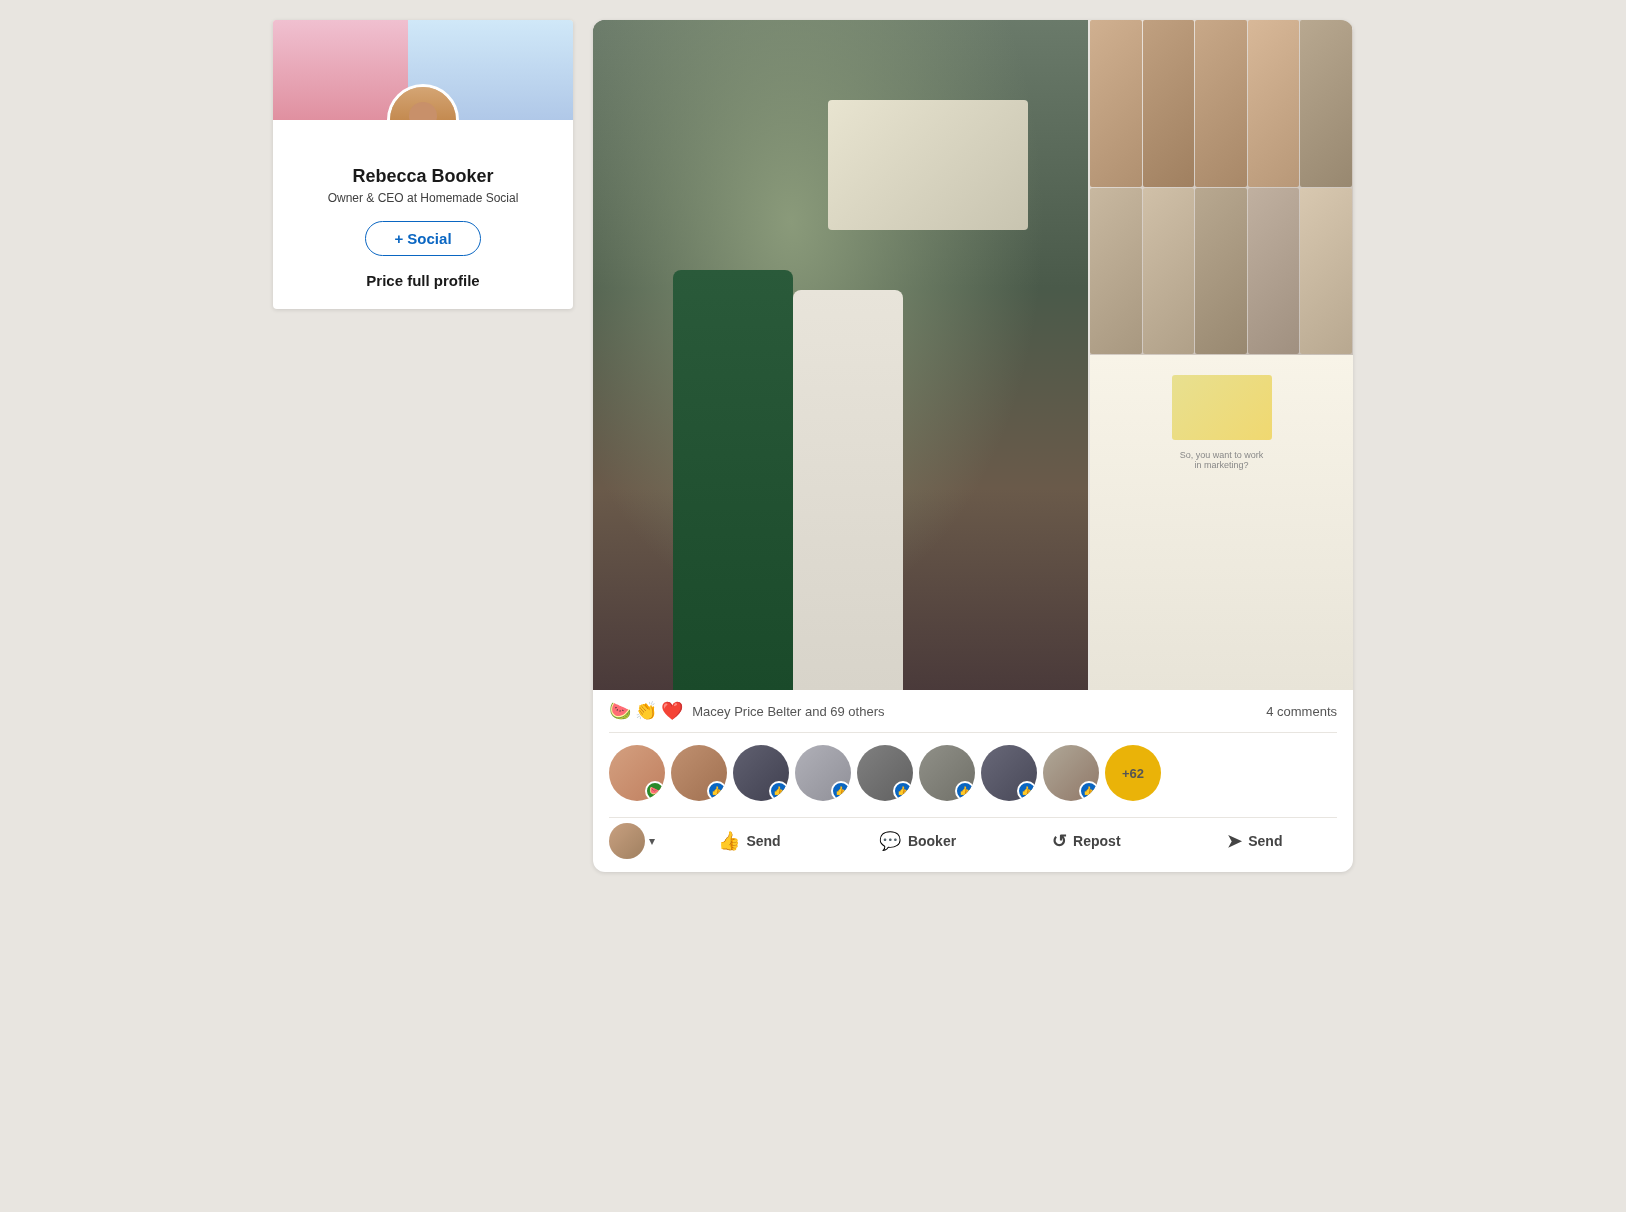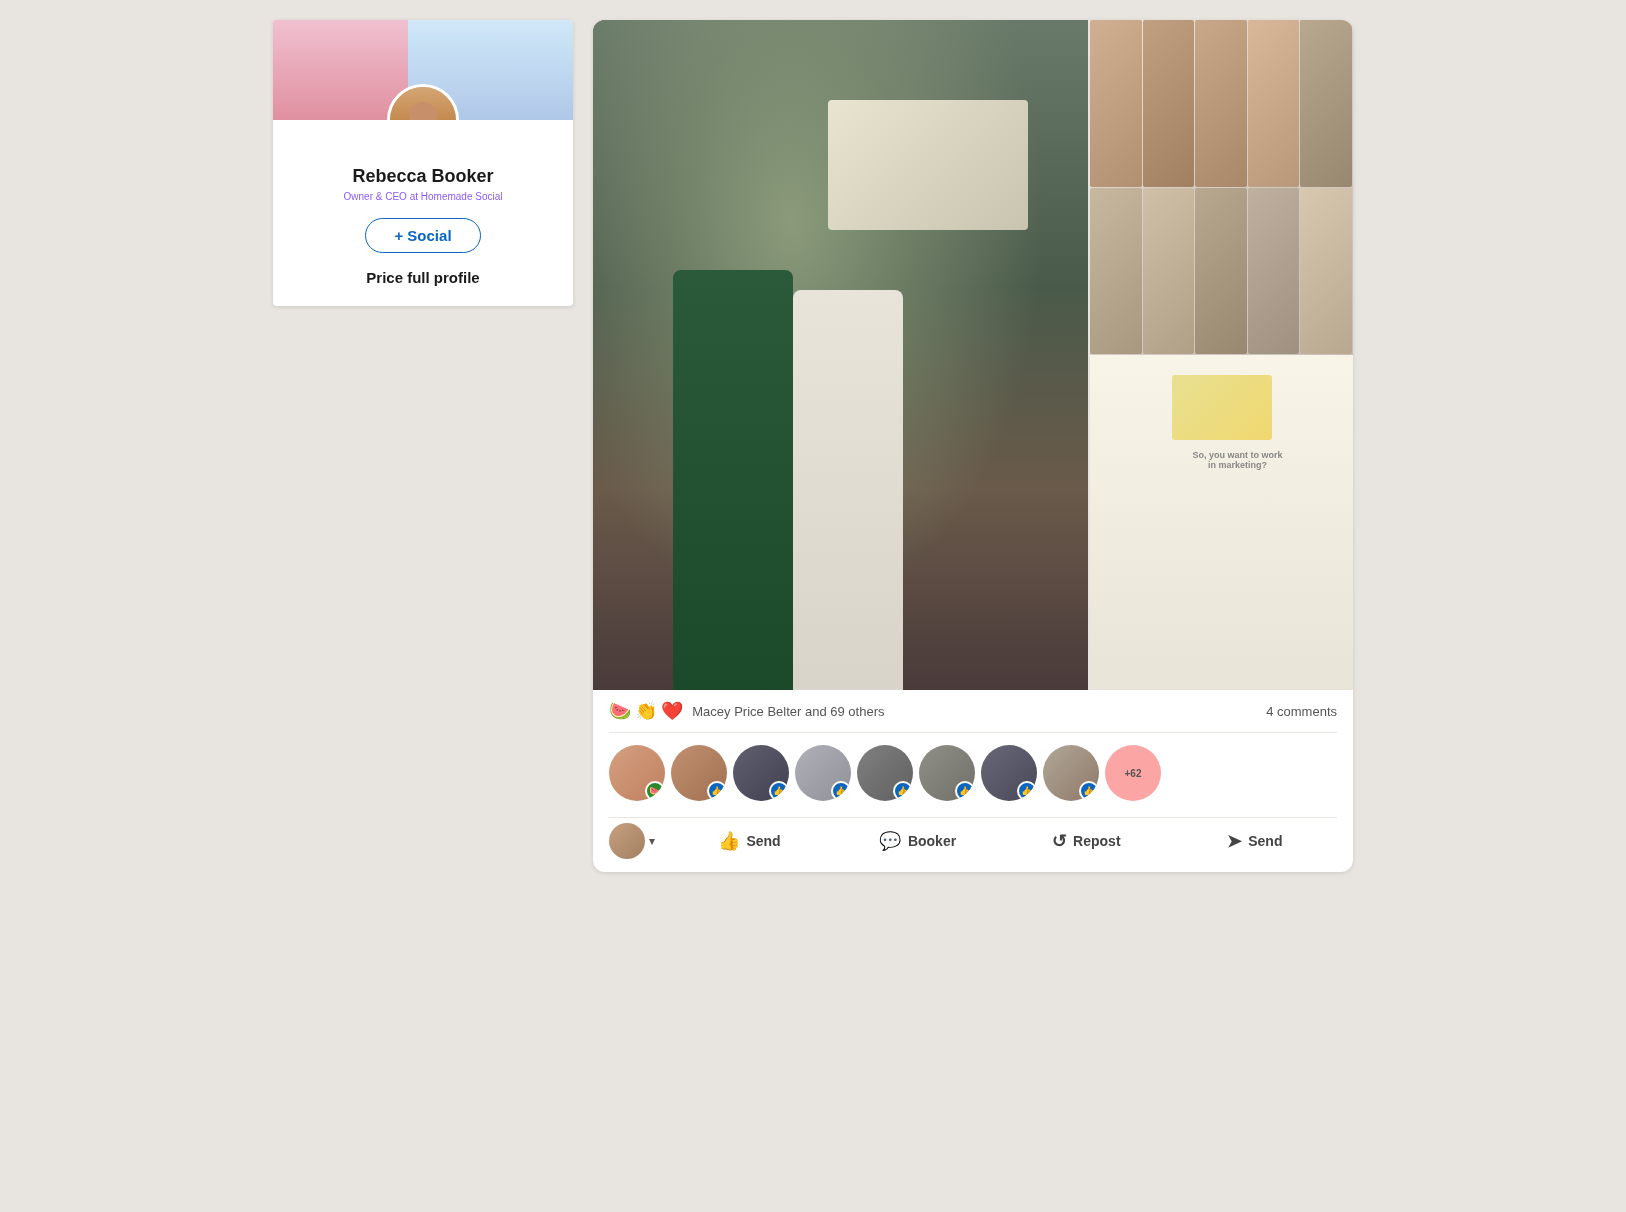--- a/index.html
+++ b/index.html
@@ -105,22 +105,22 @@
       padding: 46px 20px 20px;
       text-align: center;
     }
     .profile-name {
       font-size: 18px;
       font-weight: 700;
       color: #1a1a1a;
       margin-bottom: 4px;
     }
     .profile-title {
-      font-size: 10px;
-      color: #8b5cf6;
+      font-size: 12px;
+      color: #404040;
       margin-bottom: 16px;
     }
     .follow-btn {
       display: inline-flex;
       align-items: center;
       gap: 6px;
       border: 1.5px solid #0a66c2;
       border-radius: 20px;
       padding: 8px 28px;
       color: #0a66c2;
@@ -328,25 +328,25 @@
       font-size: 9px;
       color: #fff;
     }
     .reactor-avatar .badge-green {
       background: #2a8a2a;
     }
     .more-badge {
       width: 56px;
       height: 56px;
       border-radius: 50%;
-      background: #fca5a5;
+      background: #eab308;
       display: flex;
       align-items: center;
       justify-content: center;
-      font-size: 10px;
+      font-size: 13px;
       font-weight: 600;
       color: #555;
       flex-shrink: 0;
     }
 
     
     .action-bar {
       display: flex;
       align-items: center;
       padding: 4px 0 12px;
@@ -467,21 +467,21 @@
           <div class="people-face" style="background:linear-gradient(135deg,#c8b8a0,#a89880);"></div>
           <div class="people-face" style="background:linear-gradient(135deg,#d0c0a8,#b0a088);"></div>
           <div class="people-face" style="background:linear-gradient(135deg,#b8b0a8,#989090);"></div>
           <div class="people-face" style="background:linear-gradient(135deg,#c8c0b8,#a8a0a0);"></div>
         </div>
       </div>
 
       <div class="side-photo side-photo-2">
         <div class="stage-bg">
           <div class="stage-screen"></div>
-          <div class="stage-text" style="font-size:9px;font-weight:700;color:#888;margin-left:16px;">So, you want to work<br>in marketing?</div>
+          <div class="stage-text" style="font-size:9px;font-weight:400;color:#888;">So, you want to work<br>in marketing?</div>
         </div>
       </div>
 
     </div>
   </div>
 
   <div class="post-footer">
 
     <div class="reactions-row">
       <div class="reaction-icons">

